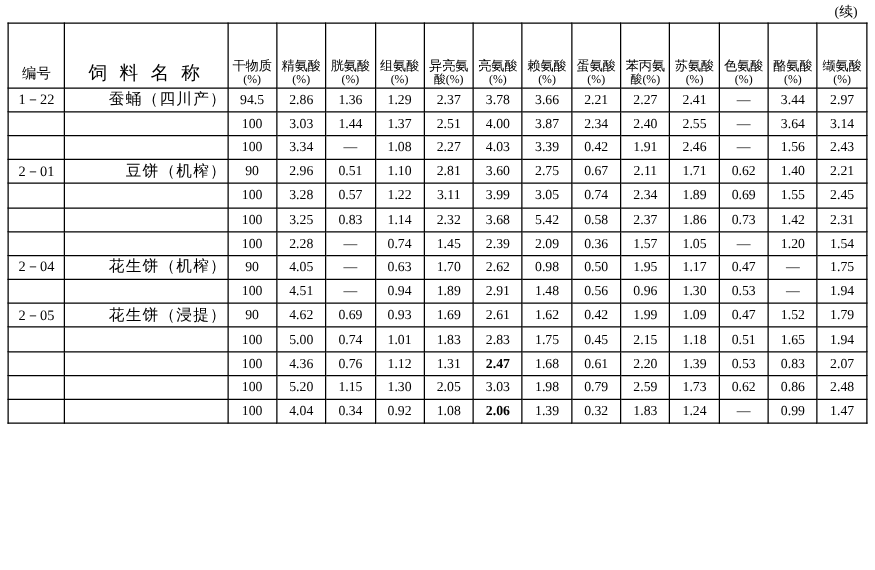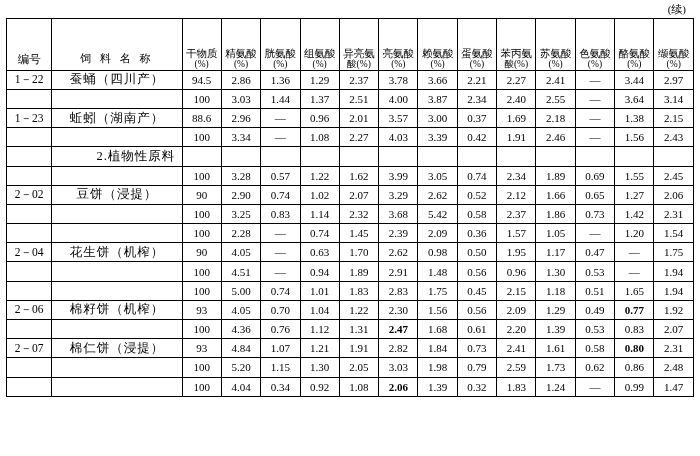--- a/index.html
+++ b/index.html
@@ -50,39 +50,39 @@
   }
   thead th .hd {
     display: block;
     margin-top: 29px;
   }
   thead th .hd2 {
     display: block;
     font-size: 9.5px;
   }
   th.c-no { width: 44px; font-size: 11.5px; }
-  th.c-name { width: 128px; font-size: 11px; letter-spacing: 3px; }
+  th.c-name { width: 128px; font-size: 15px; letter-spacing: 3px; }
   th.c-dm { width: 38px; }
   th.c-aa { width: 38px; }
   tbody td {
     height: 18.2px;
     font-size: 11px;
     font-family: "Liberation Serif", "DejaVu Serif", serif;
   }
   td.no {
     font-size: 11.5px;
     letter-spacing: 0px;
   }
   td.name {
     font-size: 12.5px;
     text-align: center;
     padding: 0 3px;
   }
   td.name.spaced { letter-spacing: 5px; }
-  td.name.wide { letter-spacing: 1px; }
+  td.name.wide { letter-spacing: 1px; text-align: right; }
   td.name.cat {
     text-align: left;
     padding-left: 44px;
     letter-spacing: 1px;
   }
   td.num {
     font-size: 11px;
   }
   td.dash {
     font-size: 11px;
@@ -187,103 +187,69 @@
           <td class="num">4.00</td>
           <td class="num">3.87</td>
           <td class="num">2.34</td>
           <td class="num">2.40</td>
           <td class="num">2.55</td>
           <td class="dash">—</td>
           <td class="num">3.64</td>
           <td class="num">3.14</td>
         </tr>
         <tr>
-          <td class="no">1－23</td>
-          <td class="name wide">蚯蚓（湖南产）</td>
-          <td class="num">88.6</td>
-          <td class="num">2.96</td>
-          <td class="dash">—</td>
-          <td class="num">0.96</td>
-          <td class="num">2.01</td>
-          <td class="num">3.57</td>
-          <td class="num">3.00</td>
-          <td class="num">0.37</td>
-          <td class="num">1.69</td>
-          <td class="num">2.18</td>
-          <td class="dash">—</td>
-          <td class="num">1.38</td>
-          <td class="num">2.15</td>
-        </tr>
-        <tr>
           <td class="no"></td>
           <td class="name"></td>
           <td class="num">100</td>
           <td class="num">3.34</td>
           <td class="dash">—</td>
           <td class="num">1.08</td>
           <td class="num">2.27</td>
           <td class="num">4.03</td>
           <td class="num">3.39</td>
           <td class="num">0.42</td>
           <td class="num">1.91</td>
           <td class="num">2.46</td>
           <td class="dash">—</td>
           <td class="num">1.56</td>
           <td class="num">2.43</td>
         </tr>
         <tr>
-          <td class="no"></td>
-          <td class="name cat">2.植物性原料</td>
-          <td class="blank"></td>
-          <td class="blank"></td>
-          <td class="blank"></td>
-          <td class="blank"></td>
-          <td class="blank"></td>
-          <td class="blank"></td>
-          <td class="blank"></td>
-          <td class="blank"></td>
-          <td class="blank"></td>
-          <td class="blank"></td>
-          <td class="blank"></td>
-          <td class="blank"></td>
-          <td class="blank"></td>
+          <td class="no">2－01</td>
+          <td class="name wide">豆饼（机榨）</td>
+          <td class="num">90</td>
+          <td class="num">2.96</td>
+          <td class="num">0.51</td>
+          <td class="num">1.10</td>
+          <td class="num">2.81</td>
+          <td class="num">3.60</td>
+          <td class="num">2.75</td>
+          <td class="num">0.67</td>
+          <td class="num">2.11</td>
+          <td class="num">1.71</td>
+          <td class="num">0.62</td>
+          <td class="num">1.40</td>
+          <td class="num">2.21</td>
         </tr>
         <tr>
           <td class="no"></td>
           <td class="name"></td>
           <td class="num">100</td>
           <td class="num">3.28</td>
           <td class="num">0.57</td>
           <td class="num">1.22</td>
-          <td class="num">1.62</td>
+          <td class="num">3.11</td>
           <td class="num">3.99</td>
           <td class="num">3.05</td>
           <td class="num">0.74</td>
           <td class="num">2.34</td>
           <td class="num">1.89</td>
           <td class="num">0.69</td>
           <td class="num">1.55</td>
           <td class="num">2.45</td>
-        </tr>
-        <tr>
-          <td class="no">2－02</td>
-          <td class="name wide">豆饼（浸提）</td>
-          <td class="num">90</td>
-          <td class="num">2.90</td>
-          <td class="num">0.74</td>
-          <td class="num">1.02</td>
-          <td class="num">2.07</td>
-          <td class="num">3.29</td>
-          <td class="num">2.62</td>
-          <td class="num">0.52</td>
-          <td class="num">2.12</td>
-          <td class="num">1.66</td>
-          <td class="num">0.65</td>
-          <td class="num">1.27</td>
-          <td class="num">2.06</td>
         </tr>
         <tr>
           <td class="no"></td>
           <td class="name"></td>
           <td class="num">100</td>
           <td class="num">3.25</td>
           <td class="num">0.83</td>
           <td class="num">1.14</td>
           <td class="num">2.32</td>
           <td class="num">3.68</td>
@@ -340,88 +306,71 @@
           <td class="num">2.91</td>
           <td class="num">1.48</td>
           <td class="num">0.56</td>
           <td class="num">0.96</td>
           <td class="num">1.30</td>
           <td class="num">0.53</td>
           <td class="dash">—</td>
           <td class="num">1.94</td>
         </tr>
         <tr>
+          <td class="no">2－05</td>
+          <td class="name wide">花生饼（浸提）</td>
+          <td class="num">90</td>
+          <td class="num">4.62</td>
+          <td class="num">0.69</td>
+          <td class="num">0.93</td>
+          <td class="num">1.69</td>
+          <td class="num">2.61</td>
+          <td class="num">1.62</td>
+          <td class="num">0.42</td>
+          <td class="num">1.99</td>
+          <td class="num">1.09</td>
+          <td class="num">0.47</td>
+          <td class="num">1.52</td>
+          <td class="num">1.79</td>
+        </tr>
+        <tr>
           <td class="no"></td>
           <td class="name"></td>
           <td class="num">100</td>
           <td class="num">5.00</td>
           <td class="num">0.74</td>
           <td class="num">1.01</td>
           <td class="num">1.83</td>
           <td class="num">2.83</td>
           <td class="num">1.75</td>
           <td class="num">0.45</td>
           <td class="num">2.15</td>
           <td class="num">1.18</td>
           <td class="num">0.51</td>
           <td class="num">1.65</td>
           <td class="num">1.94</td>
         </tr>
         <tr>
-          <td class="no">2－06</td>
-          <td class="name wide">棉籽饼（机榨）</td>
-          <td class="num">93</td>
-          <td class="num">4.05</td>
-          <td class="num">0.70</td>
-          <td class="num">1.04</td>
-          <td class="num">1.22</td>
-          <td class="num">2.30</td>
-          <td class="num">1.56</td>
-          <td class="num">0.56</td>
-          <td class="num">2.09</td>
-          <td class="num">1.29</td>
-          <td class="num">0.49</td>
-          <td class="num bold">0.77</td>
-          <td class="num">1.92</td>
-        </tr>
-        <tr>
           <td class="no"></td>
           <td class="name"></td>
           <td class="num">100</td>
           <td class="num">4.36</td>
           <td class="num">0.76</td>
           <td class="num">1.12</td>
           <td class="num">1.31</td>
           <td class="num bold">2.47</td>
           <td class="num">1.68</td>
           <td class="num">0.61</td>
           <td class="num">2.20</td>
           <td class="num">1.39</td>
           <td class="num">0.53</td>
           <td class="num">0.83</td>
           <td class="num">2.07</td>
         </tr>
         <tr>
-          <td class="no">2－07</td>
-          <td class="name wide">棉仁饼（浸提）</td>
-          <td class="num">93</td>
-          <td class="num">4.84</td>
-          <td class="num">1.07</td>
-          <td class="num">1.21</td>
-          <td class="num">1.91</td>
-          <td class="num">2.82</td>
-          <td class="num">1.84</td>
-          <td class="num">0.73</td>
-          <td class="num">2.41</td>
-          <td class="num">1.61</td>
-          <td class="num">0.58</td>
-          <td class="num bold">0.80</td>
-          <td class="num">2.31</td>
-        </tr>
-        <tr>
           <td class="no"></td>
           <td class="name"></td>
           <td class="num">100</td>
           <td class="num">5.20</td>
           <td class="num">1.15</td>
           <td class="num">1.30</td>
           <td class="num">2.05</td>
           <td class="num">3.03</td>
           <td class="num">1.98</td>
           <td class="num">0.79</td>

